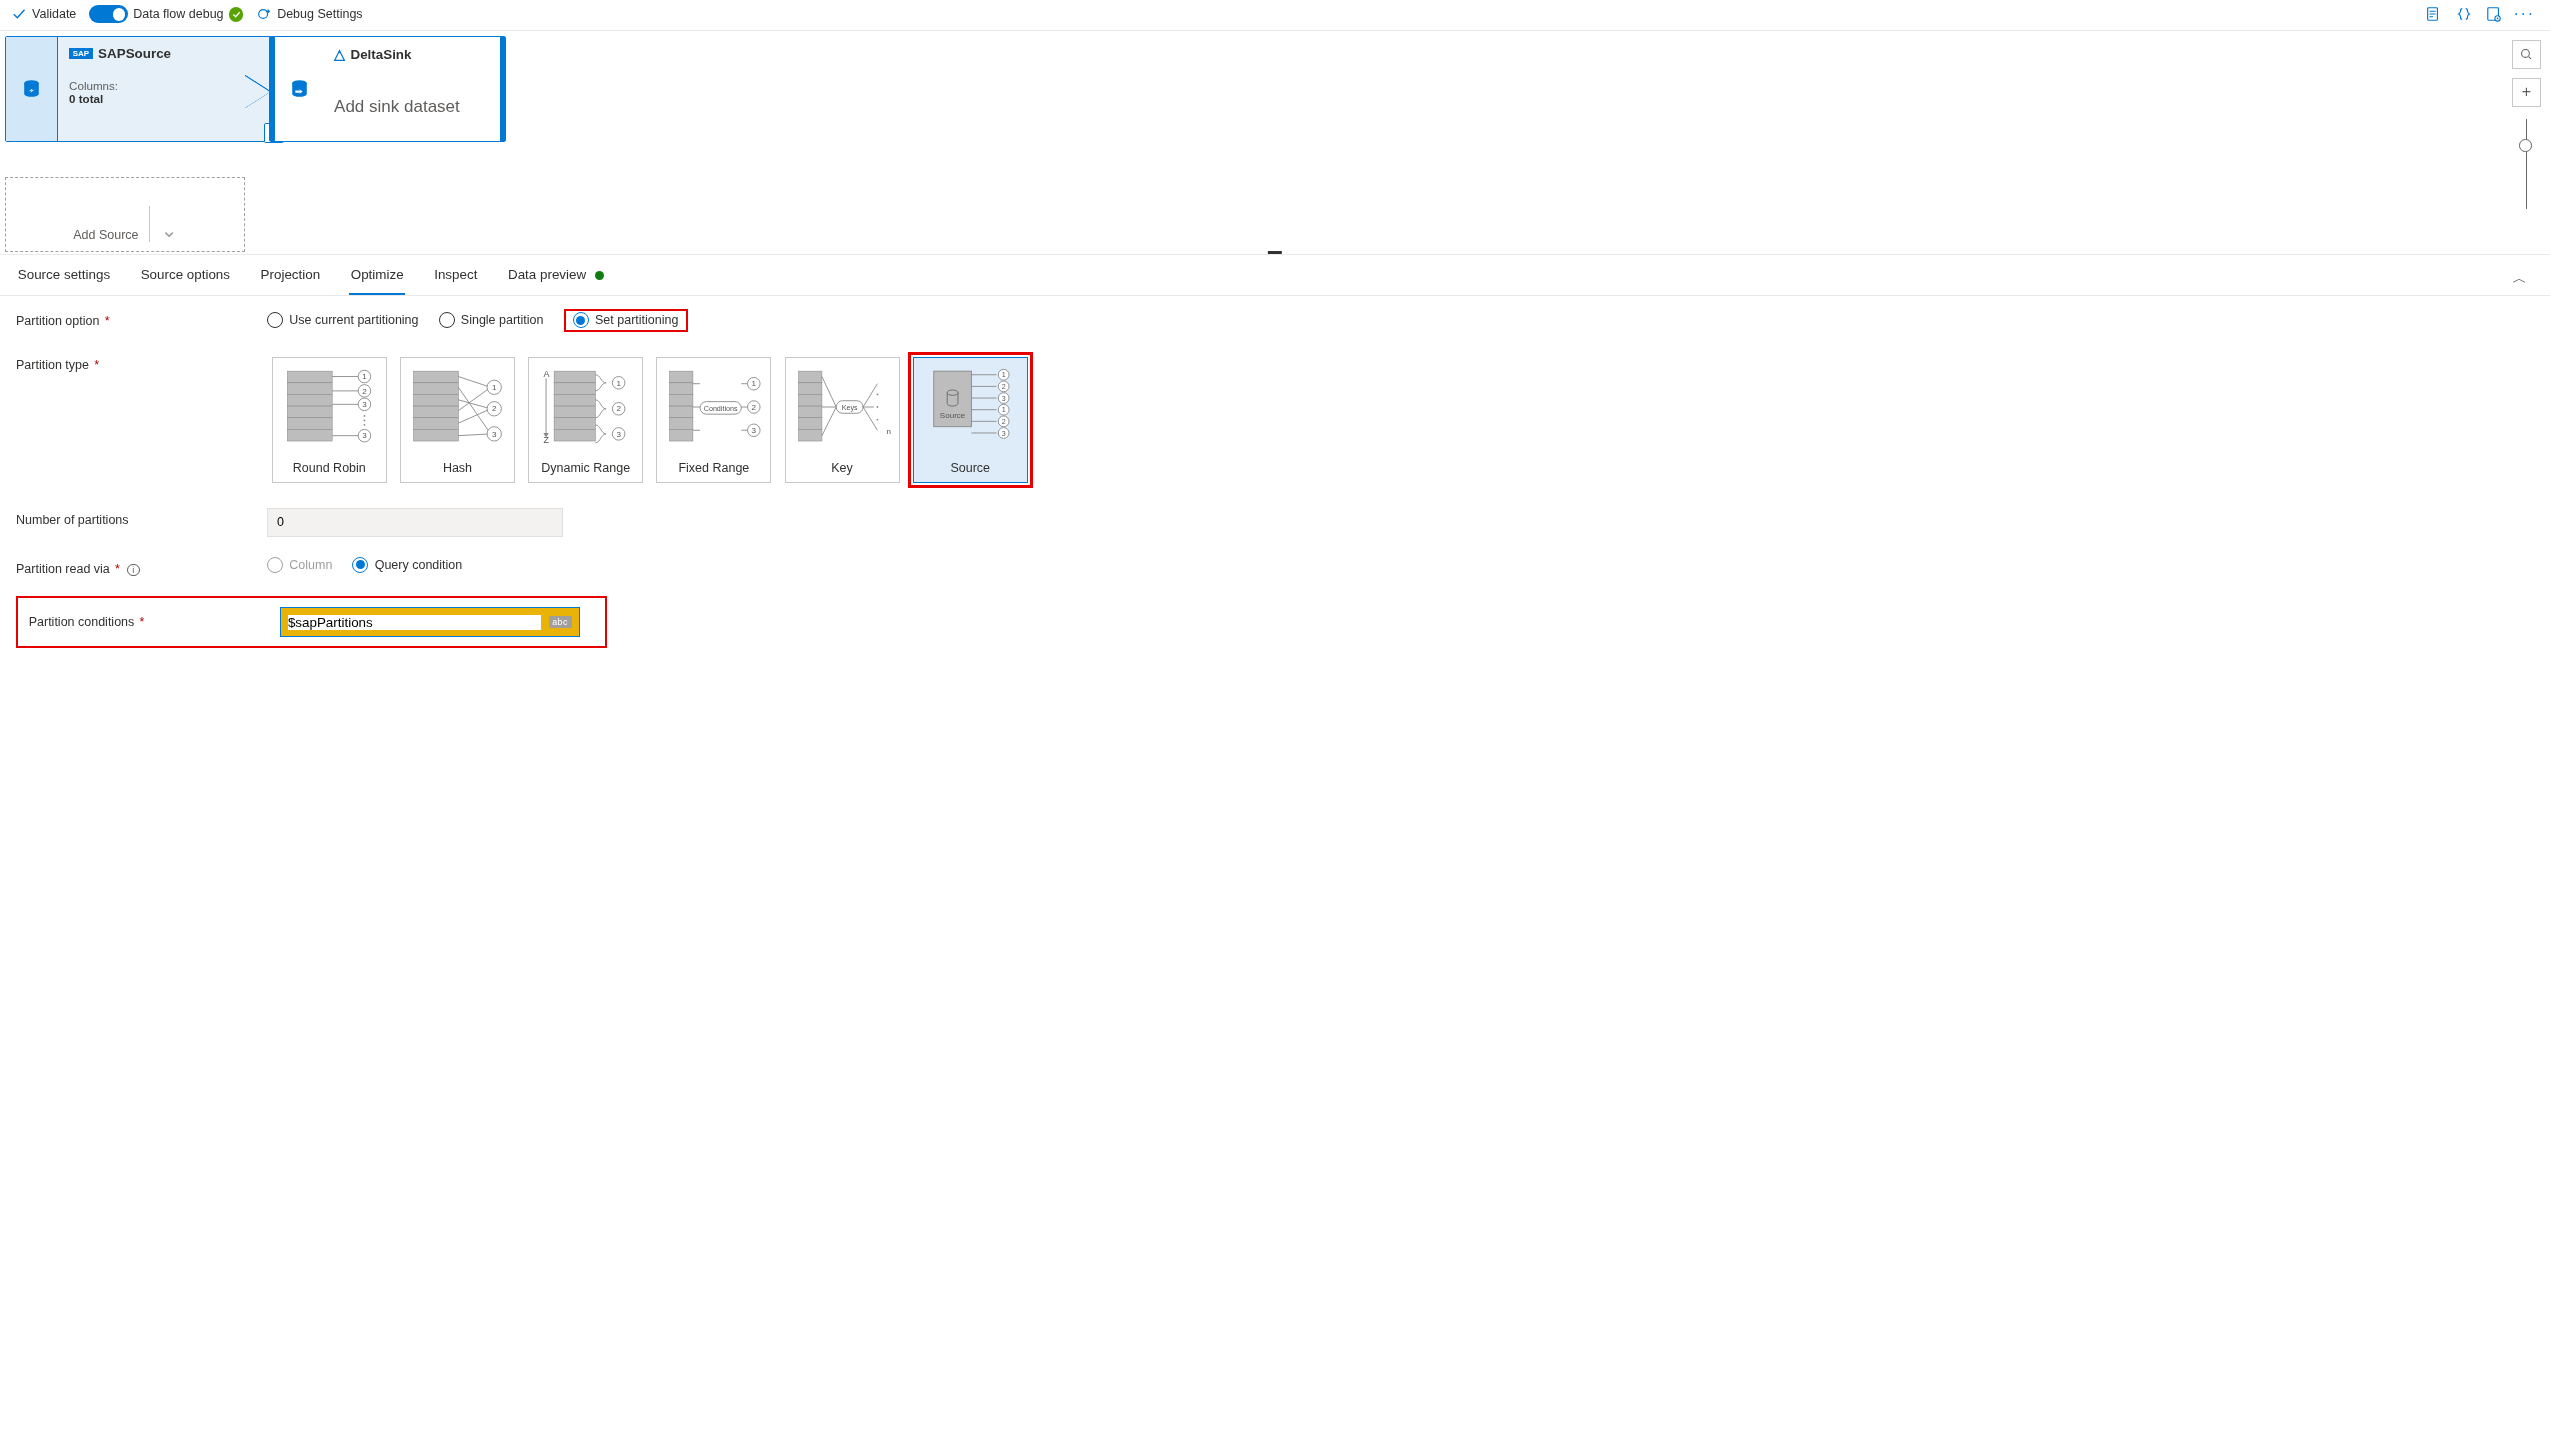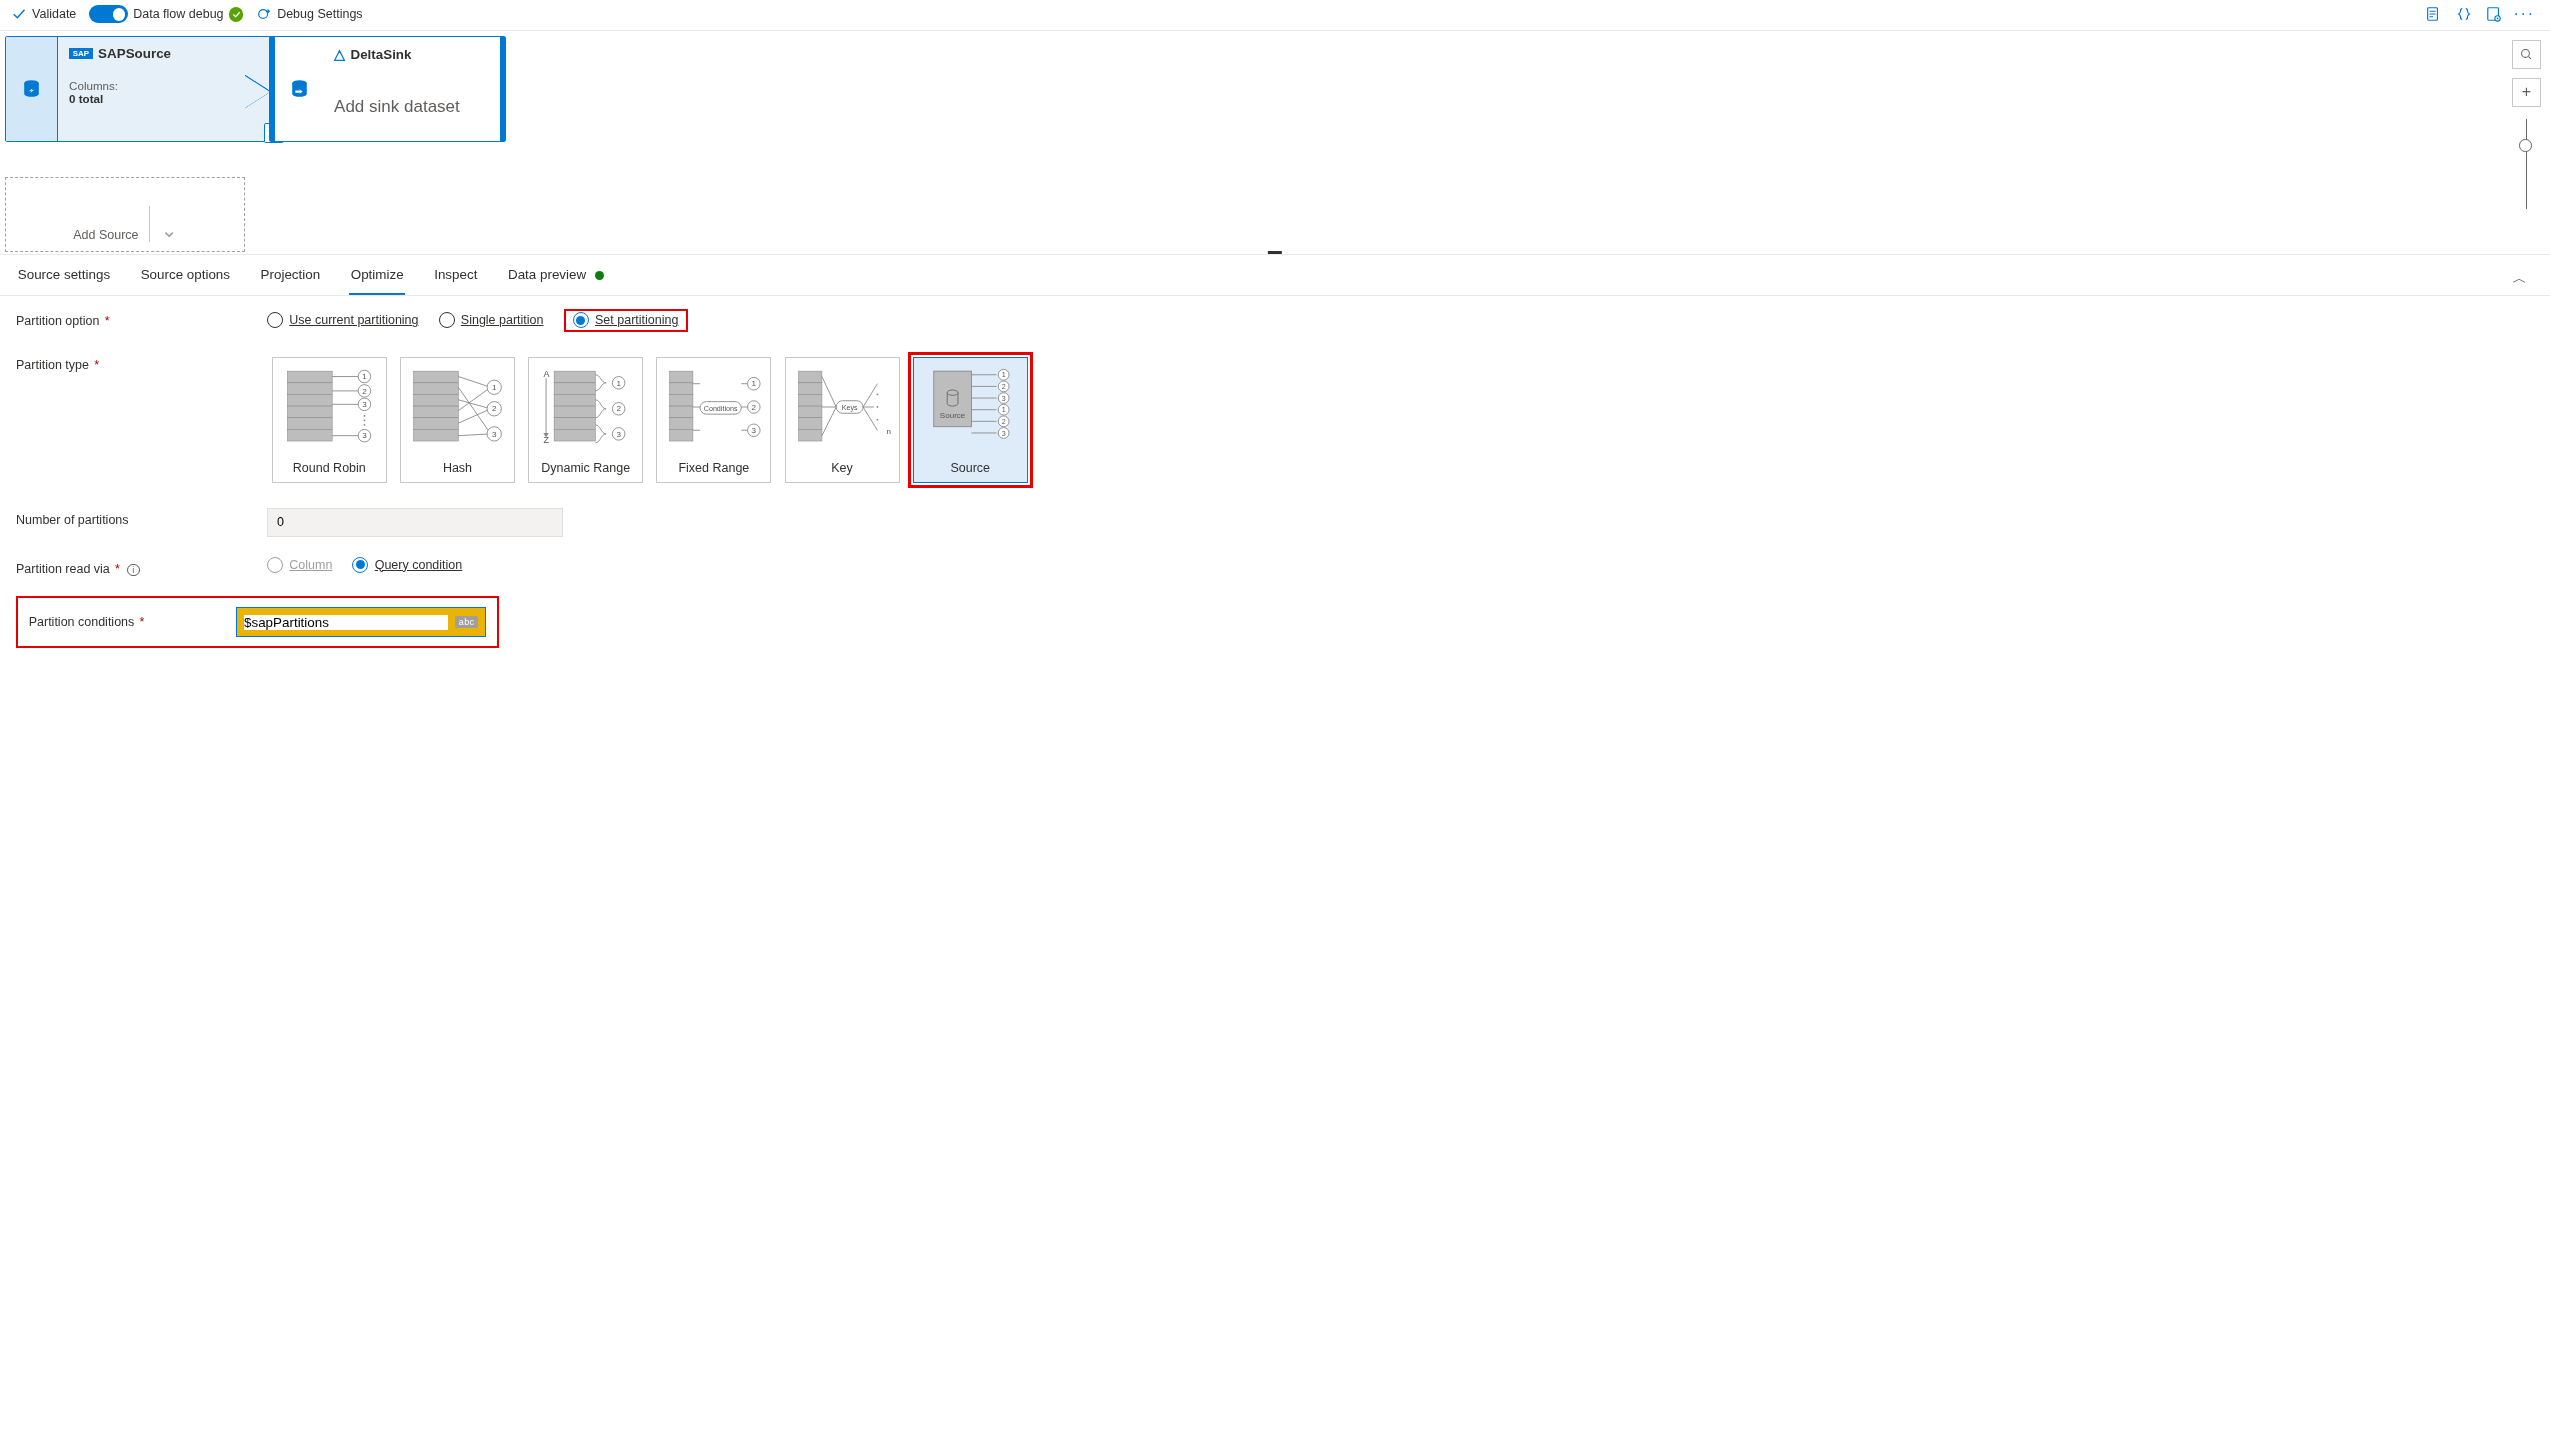--- a/index.html
+++ b/index.html
@@ -56,21 +56,21 @@
 
   
   .form { padding: 12.5px 16px 27px; border-top: 0.9px solid #eaeaea; }
   .row { display: flex; align-items: flex-start; margin-bottom: 20px; }
   .label { width: 251px; padding-top: 5.4px; font-size: 12.5px; color: #323130; }
   .req { color: #a80000; margin-left: 1.8px; }
   .info-ic { display: inline-flex; width: 12.5px; height: 12.5px; border: 0.9px solid #605e5c; border-radius: 50%; align-items: center; justify-content: center; font-size: 9px; color: #605e5c; margin-left: 3.6px; }
   .control { flex: 1; }
 
   .radios { display: flex; gap: 20px; align-items: center; }
-  .radio { display: inline-flex; align-items: center; gap: 6.3px; cursor: pointer; text-decoration: underline; }
+  .radio { display: inline-flex; align-items: center; gap: 6.3px; cursor: pointer; }
   .radio .outer { width: 16px; height: 16px; border: 1.3px solid #323130; border-radius: 50%; display: inline-flex; align-items: center; justify-content: center; }
   .radio.checked .outer { border-color: #0078d4; }
   .radio.checked .outer::after { content: ""; width: 9px; height: 9px; background: #0078d4; border-radius: 50%; }
   .radio.disabled .outer { border-color: #a19f9d; }
   .radio.disabled { color: #a19f9d; cursor: default; }
 
   .red-box { border: 2.7px solid #e60000; padding: 1.8px 7.2px; display: inline-flex; align-items: center; }
 
   
   .tiles { display: flex; gap: 3.6px; }
@@ -79,21 +79,21 @@
   .tile .tlabel { padding: 3.6px 0 7.2px; font-size: 12.5px; color: #323130; }
   .tile.selected { border: 1.8px solid #0078d4; background: #deecf9; }
   .tile-wrap { border: 3.6px solid transparent; padding: 1.8px; }
   .tile-wrap.hl { border-color: #e60000; }
 
   .text-input { width: 296px; padding: 5.4px 9px; border: 0.9px solid #e1dfdd; background: #f3f2f1; height: 29px; font-size: 12.5px; }
   .param-input-box { width: 300px; height: 30px; border: 1.3px solid #0078d4; display: flex; align-items: center; padding: 0 7.2px; gap: 7.2px; background: #eab308; }
   .param-input-box input { border: none; outline: none; flex: 1; font-size: 13.4px; }
   .abc-chip { font-size: 9px; background: #a19f9d; color: #fff; padding: 0.9px 3.6px; border-radius: 1.8px; letter-spacing: 0.4px; }
 
-  .pc-row-box { border: 2.7px solid #e60000; padding: 9px 10.7px; display: inline-flex; align-items: center; width: 483px; }
+  .pc-row-box { border: 2.7px solid #e60000; padding: 9px 10.7px; display: inline-flex; align-items: center; width: 591px; }
 
   svg.icon-db { width: 25px; height: 25px; }
 </style>
 </head>
 <body>
 
 <div class="toolbar">
   <div class="tb-item">
     <span class="tb-icon">
       <svg viewBox="0 0 16 16" width="14.3" height="14.3">

